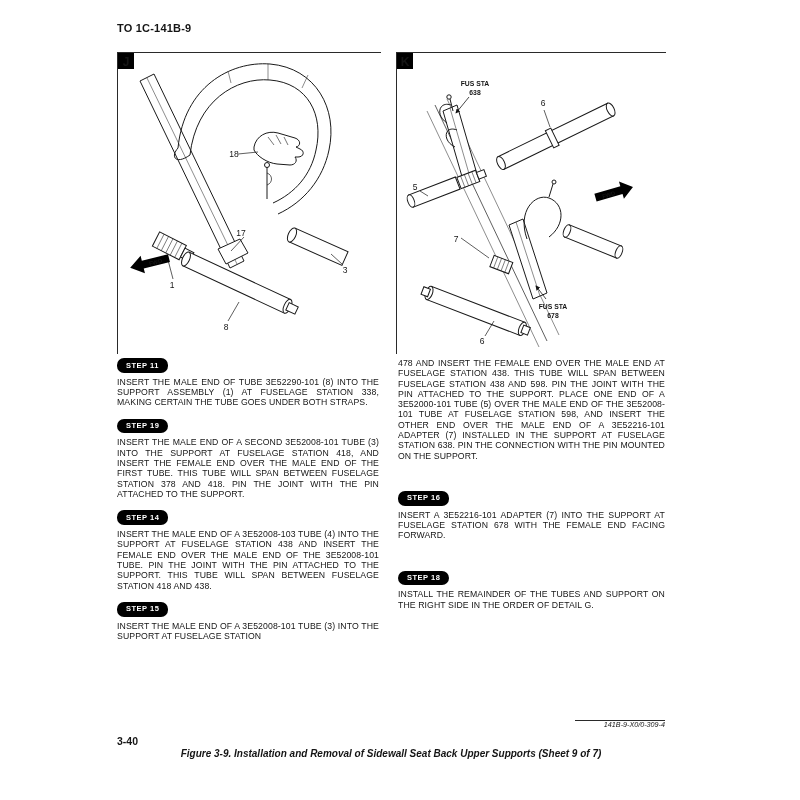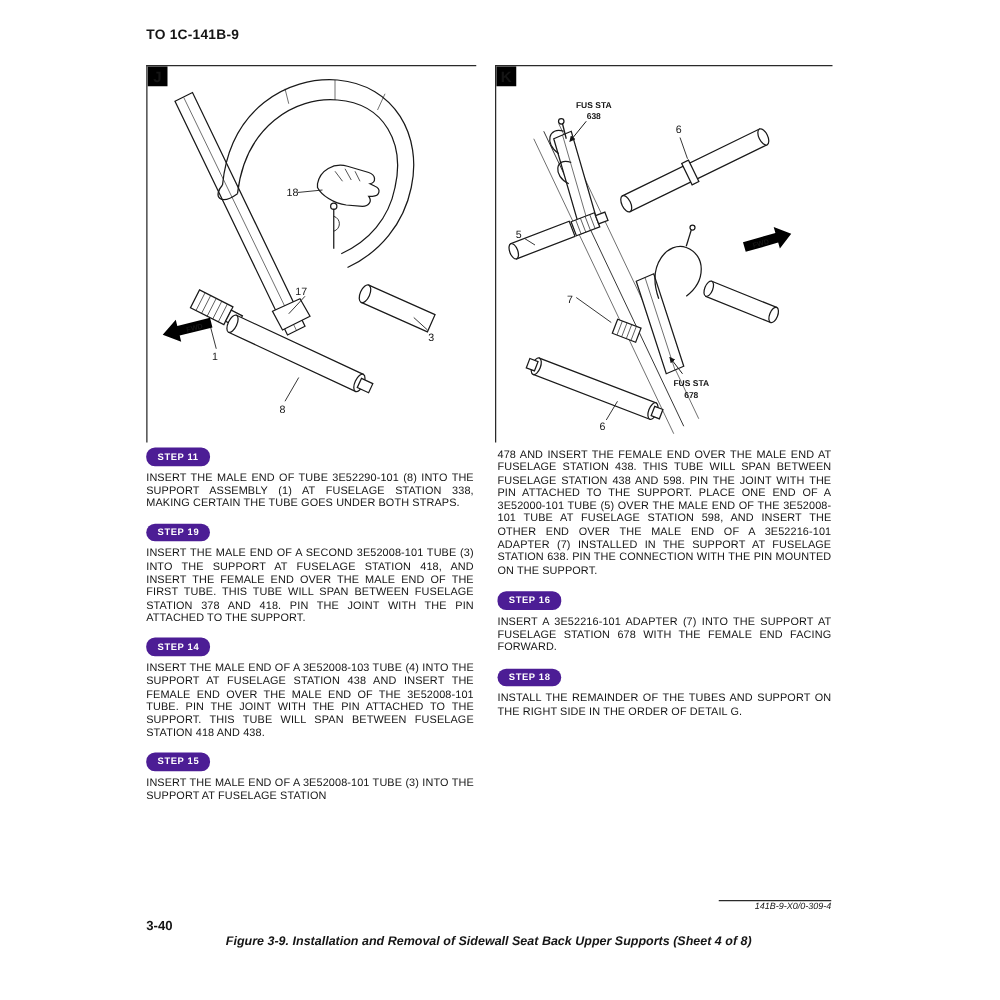--- a/index.html
+++ b/index.html
@@ -15,23 +15,23 @@
   svg{display:block;}
   svg text{font-family:"Liberation Sans",sans-serif;fill:#151515;}
   .co{font-size:8.5px;text-anchor:middle;}
   .sta{font-size:6.8px;font-weight:bold;text-anchor:middle;}
   .steps-row{position:absolute;left:117px;top:358px;width:548px;display:flex;gap:19px;}
   .col{font-size:8.7px;line-height:10.3px;text-align:justify;letter-spacing:.1px;}
   .col-left{width:262px;}
   .col-right{width:267px;}
   .step{margin-top:11px;}
   .col-left .step:first-child{margin-top:0;}
-  .col-right .step{margin-top:12px;}
+  .col-right .step{margin-top:30px;}
   .step-badge{
-    display:inline-block;background:#4c1d95;color:#fff;font-size:7.5px;font-weight:bold;
+    display:inline-block;background:#000000;color:#fff;font-size:7.5px;font-weight:bold;
     padding:2.5px 9px 2px;border-radius:7px;letter-spacing:.5px;
   }
   .step-text{margin:4px 0 0 0;}
   .cont{margin:0;}
   .id-rule{position:absolute;left:575px;top:720px;width:90px;border-top:1px solid #2a2a2a;}
   .fig-id{position:absolute;right:135px;top:704px;font-style:italic;font-size:7.2px;margin-top:16px;}
   .caption{position:absolute;left:117px;top:748px;width:548px;text-align:center;font-weight:bold;font-style:italic;font-size:10px;}
   .page-number{position:absolute;left:117px;top:735px;font-weight:bold;font-size:10.5px;}
 </style>
 </head>
@@ -239,15 +239,15 @@
       </div>
       <div class="step">
         <span class="step-badge">STEP 18</span>
         <p class="step-text">INSTALL THE REMAINDER OF THE TUBES AND SUPPORT ON THE RIGHT SIDE IN THE ORDER OF DETAIL G.</p>
       </div>
     </div>
   </div>
 
   <div class="id-rule"></div>
   <div class="fig-id">141B-9-X0/0-309-4</div>
-  <div class="caption">Figure 3-9. Installation and Removal of Sidewall Seat Back Upper Supports (Sheet 4 of 8)</div>
+  <div class="caption">Figure 3-9. Installation and Removal of Sidewall Seat Back Upper Supports (Sheet 9 of 7)</div>
   <div class="page-number">3-40</div>
 </div>
 
 </body></html>

